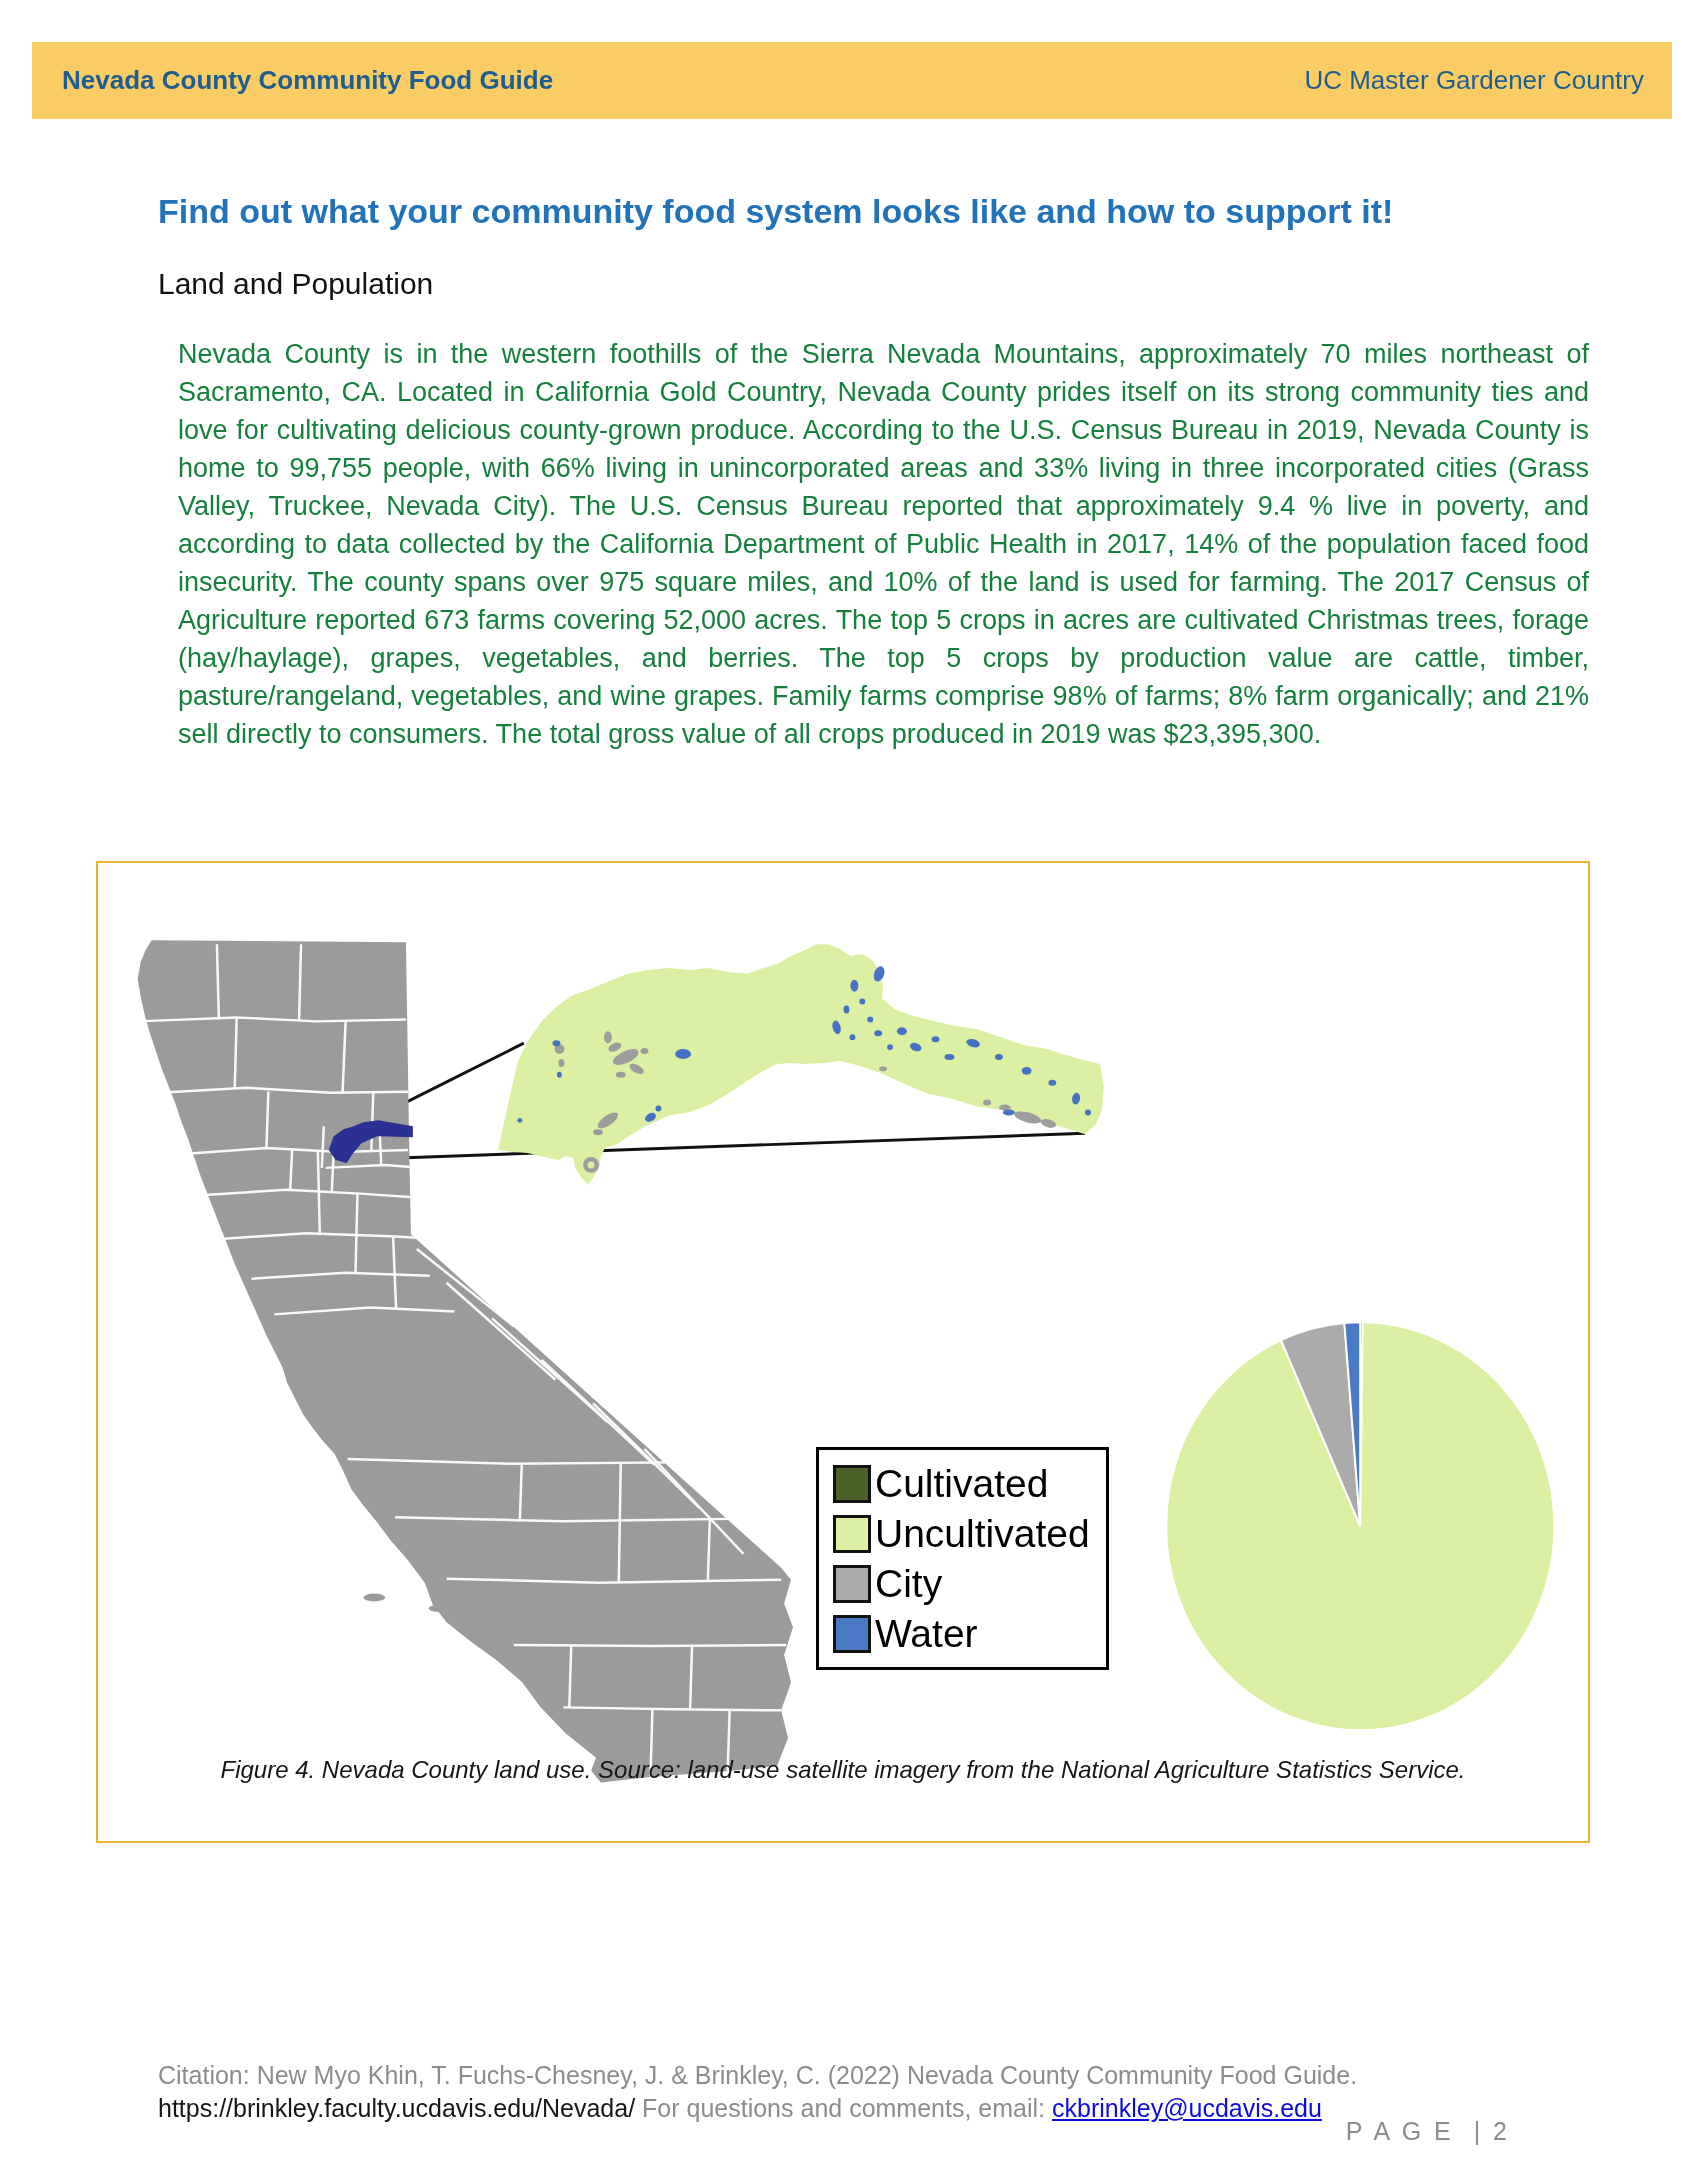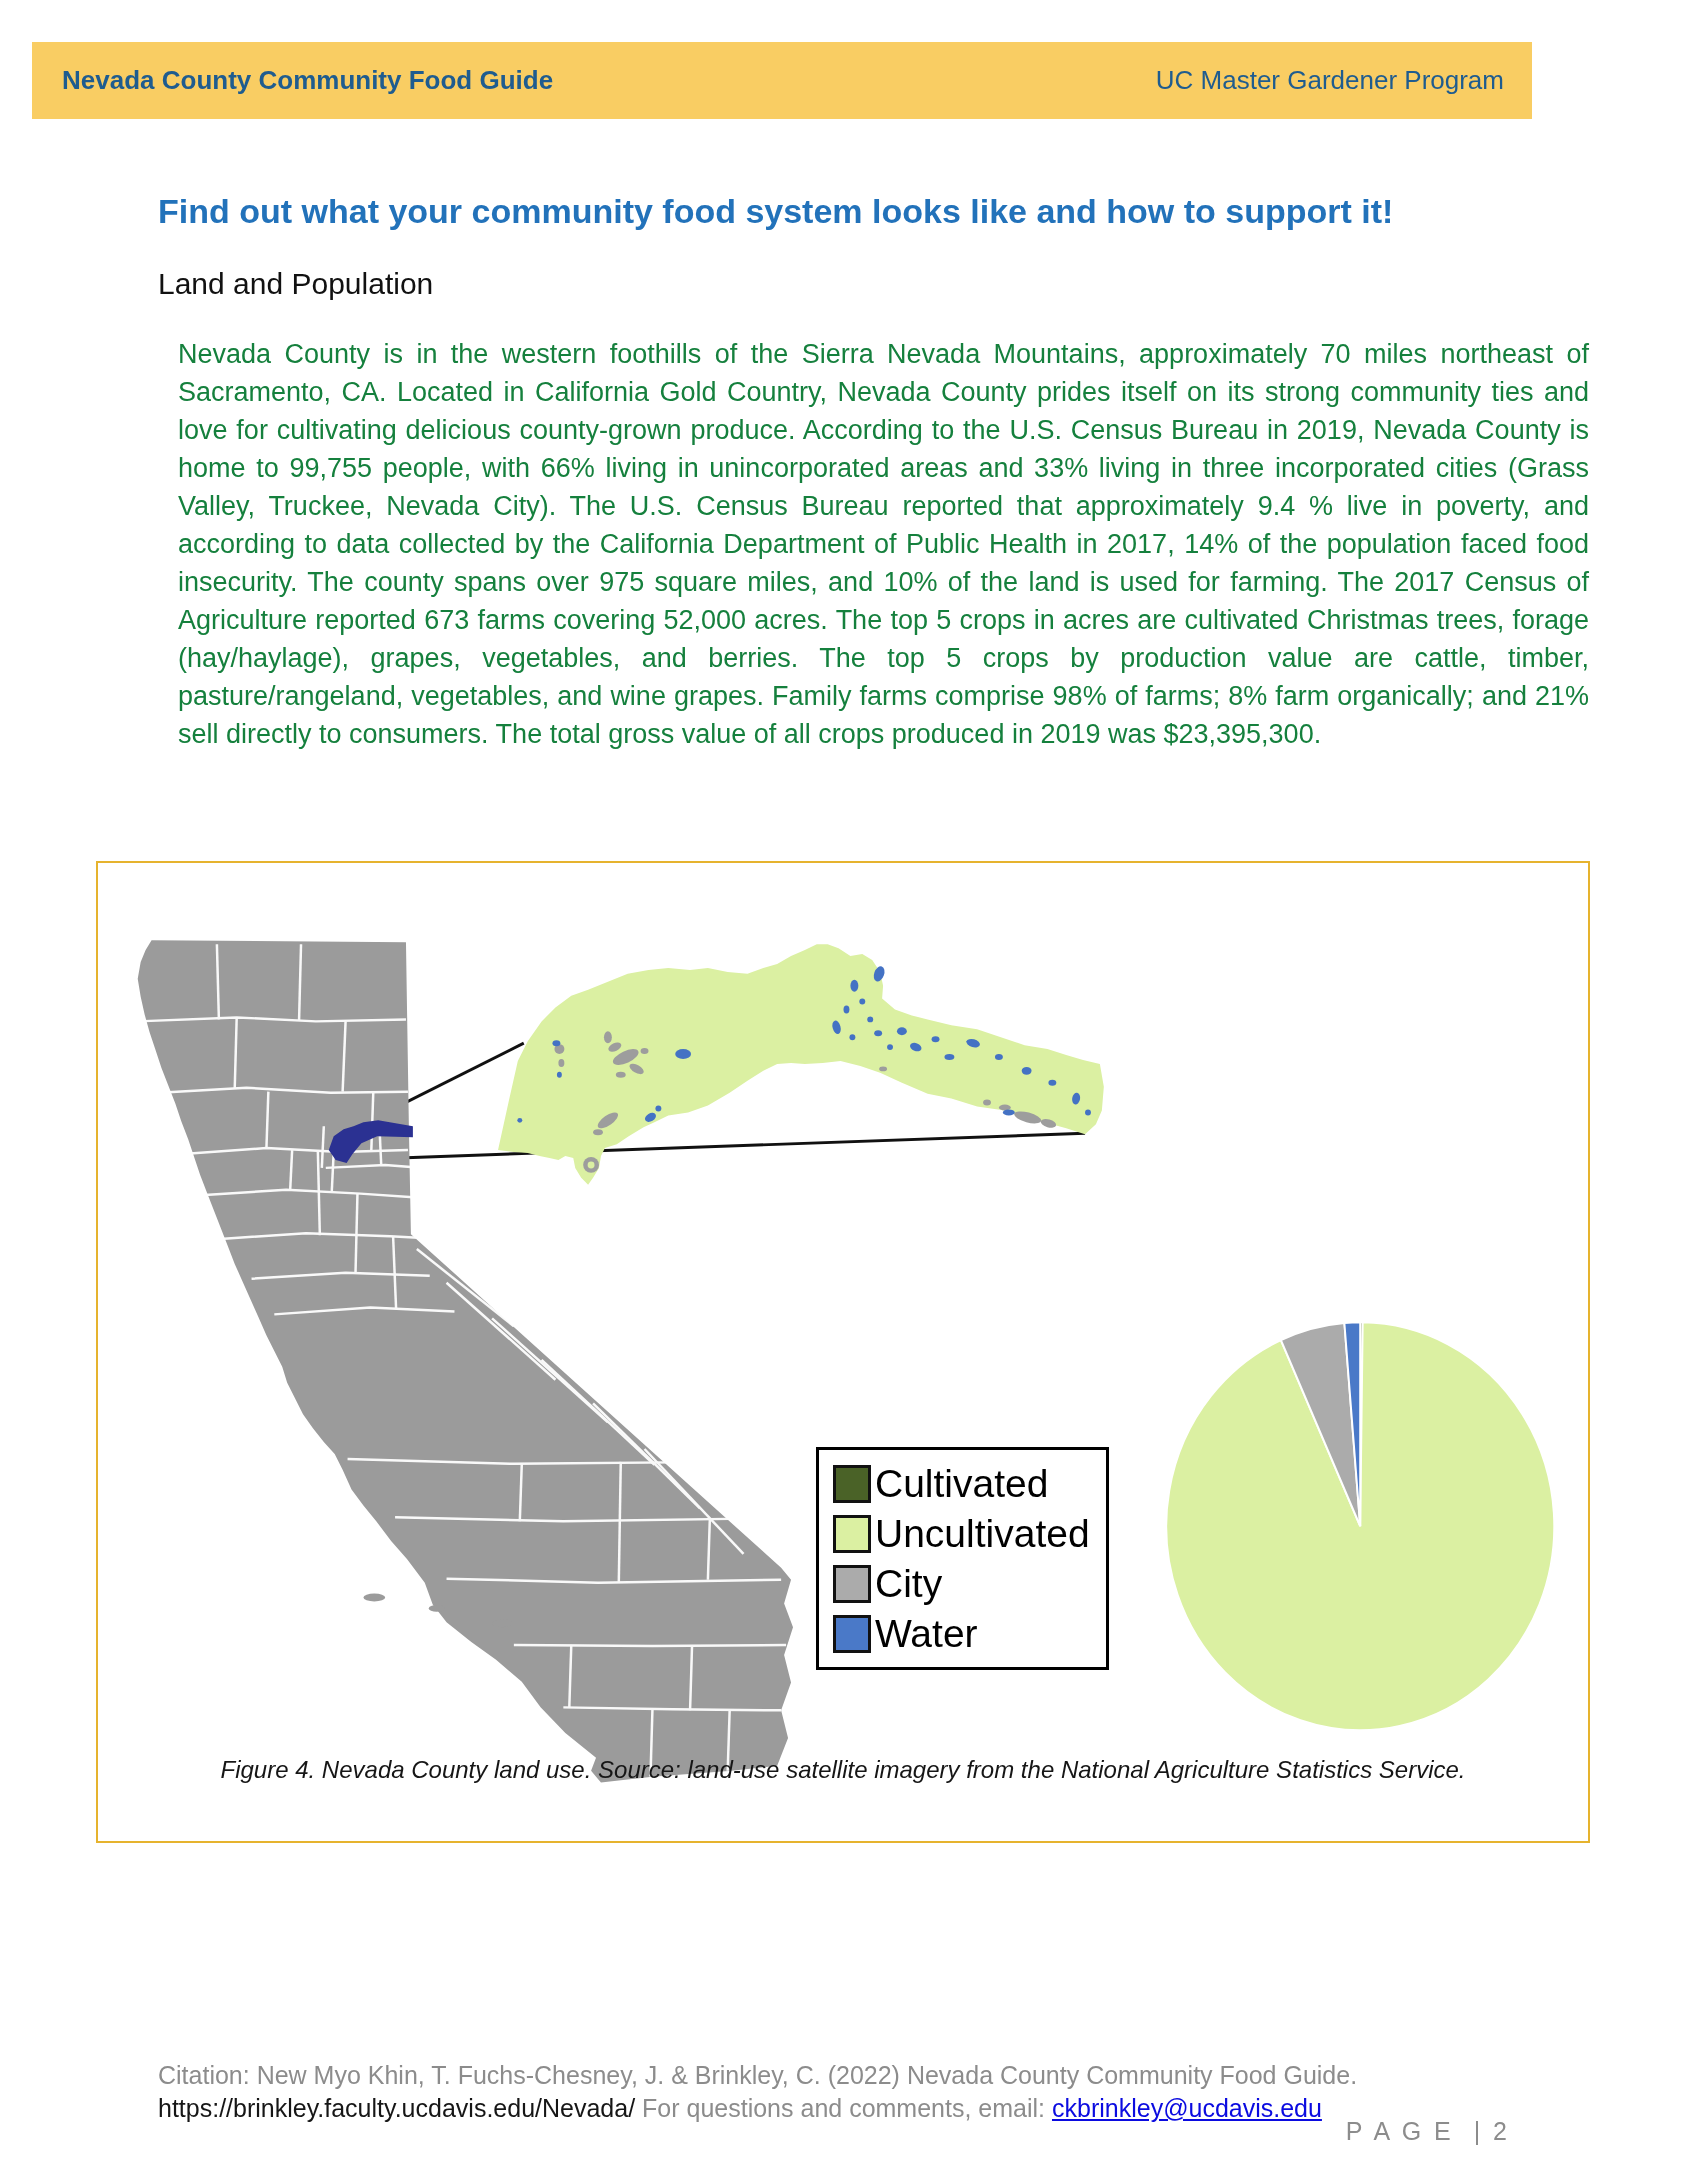--- a/index.html
+++ b/index.html
@@ -2,21 +2,21 @@
 <html><head>
 <meta charset="utf-8">
 <style>
   html,body{margin:0;padding:0;background:#ffffff;}
   .page{
     position:relative;width:1683px;height:2178px;background:#ffffff;
     font-family:"Liberation Sans",sans-serif;overflow:hidden;
   }
   
   .topbar{
-    position:absolute;left:32px;top:42px;width:1500px;height:77px;
+    position:absolute;left:32px;top:42px;width:1640px;height:77px;
     background:#F9CD63;display:flex;align-items:center;justify-content:space-between;
     box-sizing:border-box;padding:0 28px 0 30px;
   }
   .topbar .left{font-size:26px;font-weight:bold;color:#1F5C8F;}
   .topbar .right{font-size:26px;font-weight:normal;color:#1F5C8F;}
   
   .doc-title{
     position:absolute;left:158px;top:192px;width:1426px;
     font-size:34px;font-weight:bold;color:#2272BA;
   }
@@ -62,21 +62,21 @@
     font-size:25px;color:#8C8C8C;letter-spacing:3px;white-space:pre;
   }
 </style>
 </head>
 <body>
 
 <div class="page">
 
   <div class="topbar">
     <span class="left">Nevada County Community Food Guide</span>
-    <span class="right">UC Master Gardener Program</span>
+    <span class="right">UC Master Gardener Country</span>
   </div>
 
   <div class="doc-title">Find out what your community food system looks like and how to support it!</div>
   <div class="section-heading">Land and Population</div>
   <div class="body-par">Nevada County is in the western foothills of the Sierra Nevada Mountains, approximately 70 miles northeast of Sacramento, CA. Located in California Gold Country, Nevada County prides itself on its strong community ties and love for cultivating delicious county-grown produce. According to the U.S. Census Bureau in 2019, Nevada County is home to 99,755 people, with 66% living in unincorporated areas and 33% living in three incorporated cities (Grass Valley, Truckee, Nevada City). The U.S. Census Bureau reported that approximately 9.4 % live in poverty, and according to data collected by the California Department of Public Health in 2017, 14% of the population faced food insecurity. The county spans over 975 square miles, and 10% of the land is used for farming. The 2017 Census of Agriculture reported 673 farms covering 52,000 acres. The top 5 crops in acres are cultivated Christmas trees, forage (hay/haylage), grapes, vegetables, and berries. The top 5 crops by production value are cattle, timber, pasture/rangeland, vegetables, and wine grapes. Family farms comprise 98% of farms; 8% farm organically; and 21% sell directly to consumers. The total gross value of all crops produced in 2019 was $23,395,300.</div>
 
   <div class="figure">
 
     <svg class="map" width="1490" height="978" viewBox="0 0 1505 988">
 

